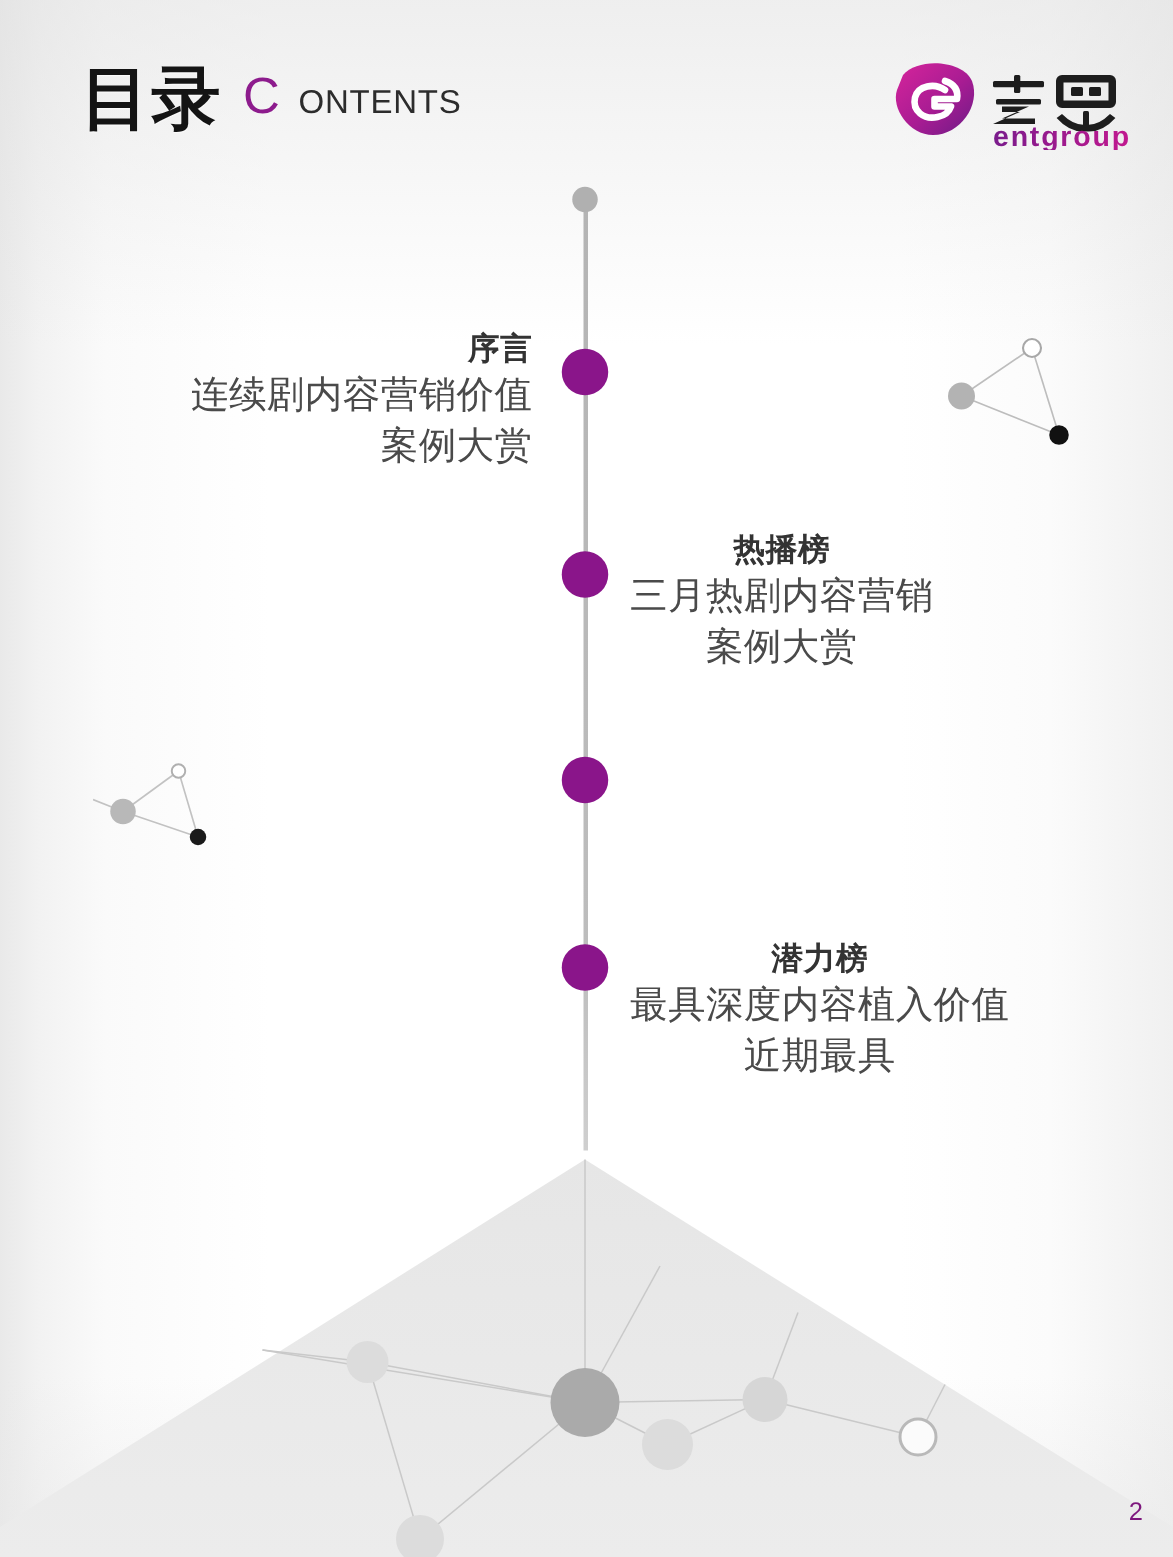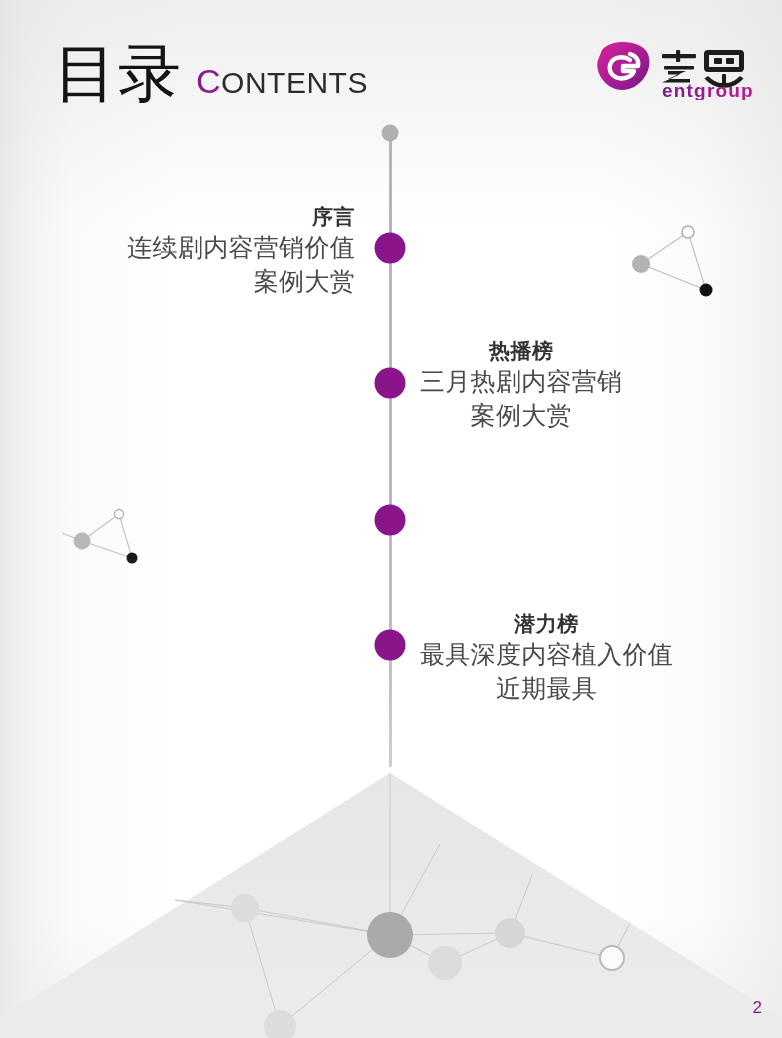--- a/index.html
+++ b/index.html
@@ -32,33 +32,33 @@
     background:linear-gradient(to top, rgba(232,232,232,.5), rgba(255,255,255,0));
     pointer-events:none;
   }
 
   
   .title-block {
     position:absolute; left:54px; top:42px;
     display:flex; align-items:flex-end; white-space:nowrap;
   }
   .title-cn {
-    font-size:63px; line-height:1;
+    font-size:46px; line-height:1;
     color:#141414; letter-spacing:1px;
-    font-weight:400;
+    font-weight:700;
     text-shadow:0 1px 1px rgba(255,255,255,.85);
   }
   .title-en {
     margin-left:14px; margin-bottom:7px;
     font-size:25px; line-height:1;
     letter-spacing:.5px; color:#2c2c2c;
     font-variant:normal;
   }
   .title-en .cap { font-size:34px; color:#8d1b8d; }
-  .title-en .rest { font-size:30px; }
+  .title-en .rest { font-size:22px;margin-left:12px; }
 
   
   .logo { position:absolute; right:22px; top:38px; width:170px; height:62px; }
 
   
   .timeline-line {
     position:absolute; left:389px; top:133px;
     width:3px; height:634px;
     background:linear-gradient(to bottom,#b4b4b4 0%,#bdbdbd 80%,#cfcfcf 100%);
   }
@@ -69,21 +69,21 @@
   .node.gray {
     left:390px; top:133px; width:17px; height:17px;
     background:#b0b0b0;
   }
   .node.purple {
     width:31px; height:31px; left:390px;
     background:#8a158a;
   }
 
   
-  .entry { position:absolute; }
+  .entry { position:absolute;margin-top:16px; }
   .entry .head {
     font-size:21px; font-weight:bold; color:#333333;
     line-height:1.35; letter-spacing:.5px;
   }
   .entry .sub {
     font-size:25px; color:#4a4a4a; line-height:1.33;
     letter-spacing:.3px;
   }
   .entry.right { text-align:right; right:427px; }
   .entry.left  { text-align:center;  left:420px; }

